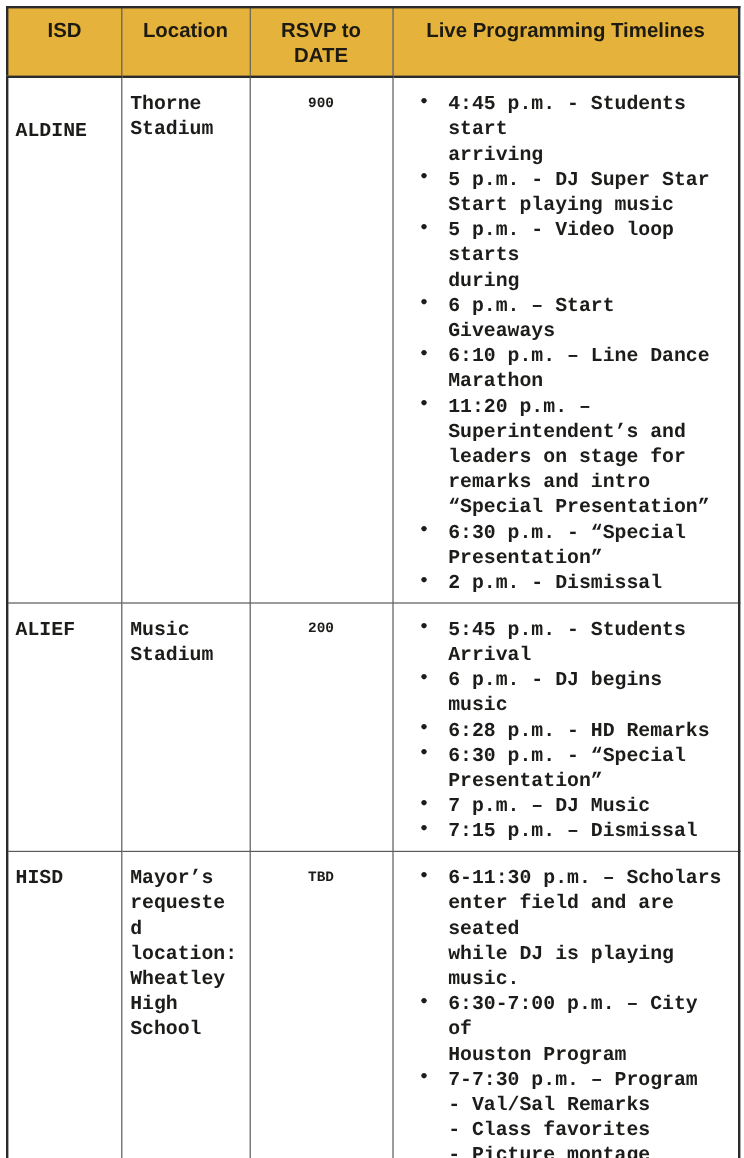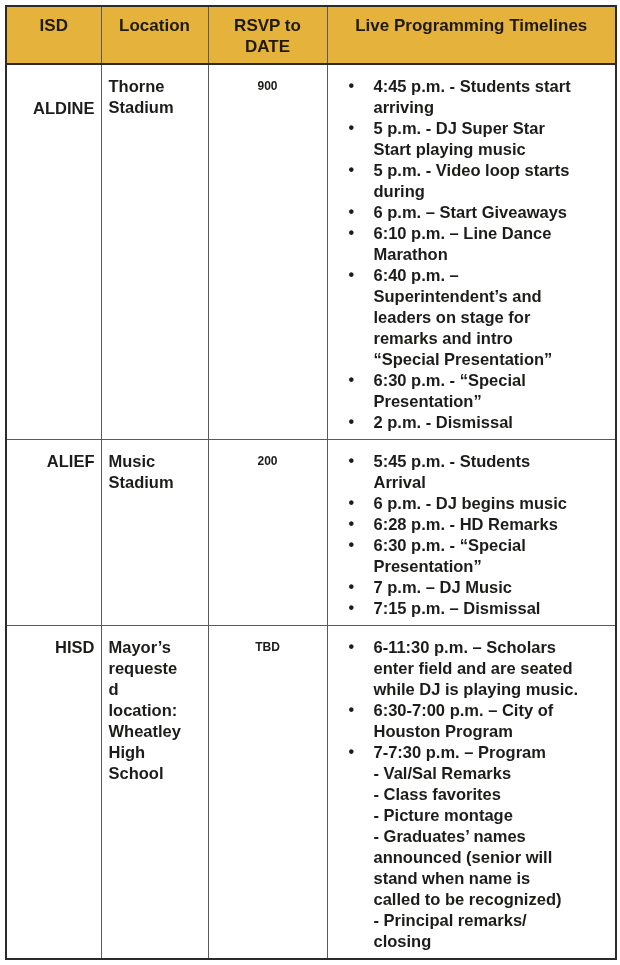--- a/index.html
+++ b/index.html
@@ -22,22 +22,22 @@
   }
   thead th {
     background: var(--header-bg);
     border-bottom: 2px solid var(--border-out);
     text-align: center;
     font-size: 17px; line-height: 21px;
     padding: 8px 2px 6px 2px;
     white-space: pre-line;
     color: #1d1a12;
   }
-  td { font-size: 16.5px; line-height: 21px; padding: 11px 6px 6px 6px; }
-  td.c-isd  { text-align: right; }
+  td { font-size: 16.5px; line-height: 21px; padding: 11px 6px 6px 6px; font-family: Liberation Mono, monospace; }
+  td.c-isd  { text-align: left; }
   td.c-isd.pad-extra { padding-top: 33px; }
   td.c-loc  { padding-left: 7px; white-space: pre-line; }
   td.c-rsvp { text-align: center; font-size: 12px; }
   td.c-timeline { padding: 11px 4px 6px 0; }
   ul.timeline { list-style: none; margin: 0; padding: 0; }
   ul.timeline li {
     position: relative;
     padding-left: 46px;
     white-space: pre-line;
   }
@@ -76,21 +76,21 @@
         <ul class="timeline">
           <li><span class="bullet">•</span><span>4:45 p.m. - Students start
 arriving</span></li>
           <li><span class="bullet">•</span><span>5 p.m. - DJ Super Star
 Start playing music</span></li>
           <li><span class="bullet">•</span><span>5 p.m. - Video loop starts
 during</span></li>
           <li><span class="bullet">•</span><span>6 p.m. – Start Giveaways</span></li>
           <li><span class="bullet">•</span><span>6:10 p.m. – Line Dance
 Marathon</span></li>
-          <li><span class="bullet">•</span><span>6:40 p.m. –
+          <li><span class="bullet">•</span><span>11:20 p.m. –
 Superintendent’s and
 leaders on stage for
 remarks and intro
 “Special Presentation”</span></li>
           <li><span class="bullet">•</span><span>6:30 p.m. - “Special
 Presentation”</span></li>
           <li><span class="bullet">•</span><span>2 p.m. - Dismissal</span></li>
         </ul>
       </td>
     </tr>

